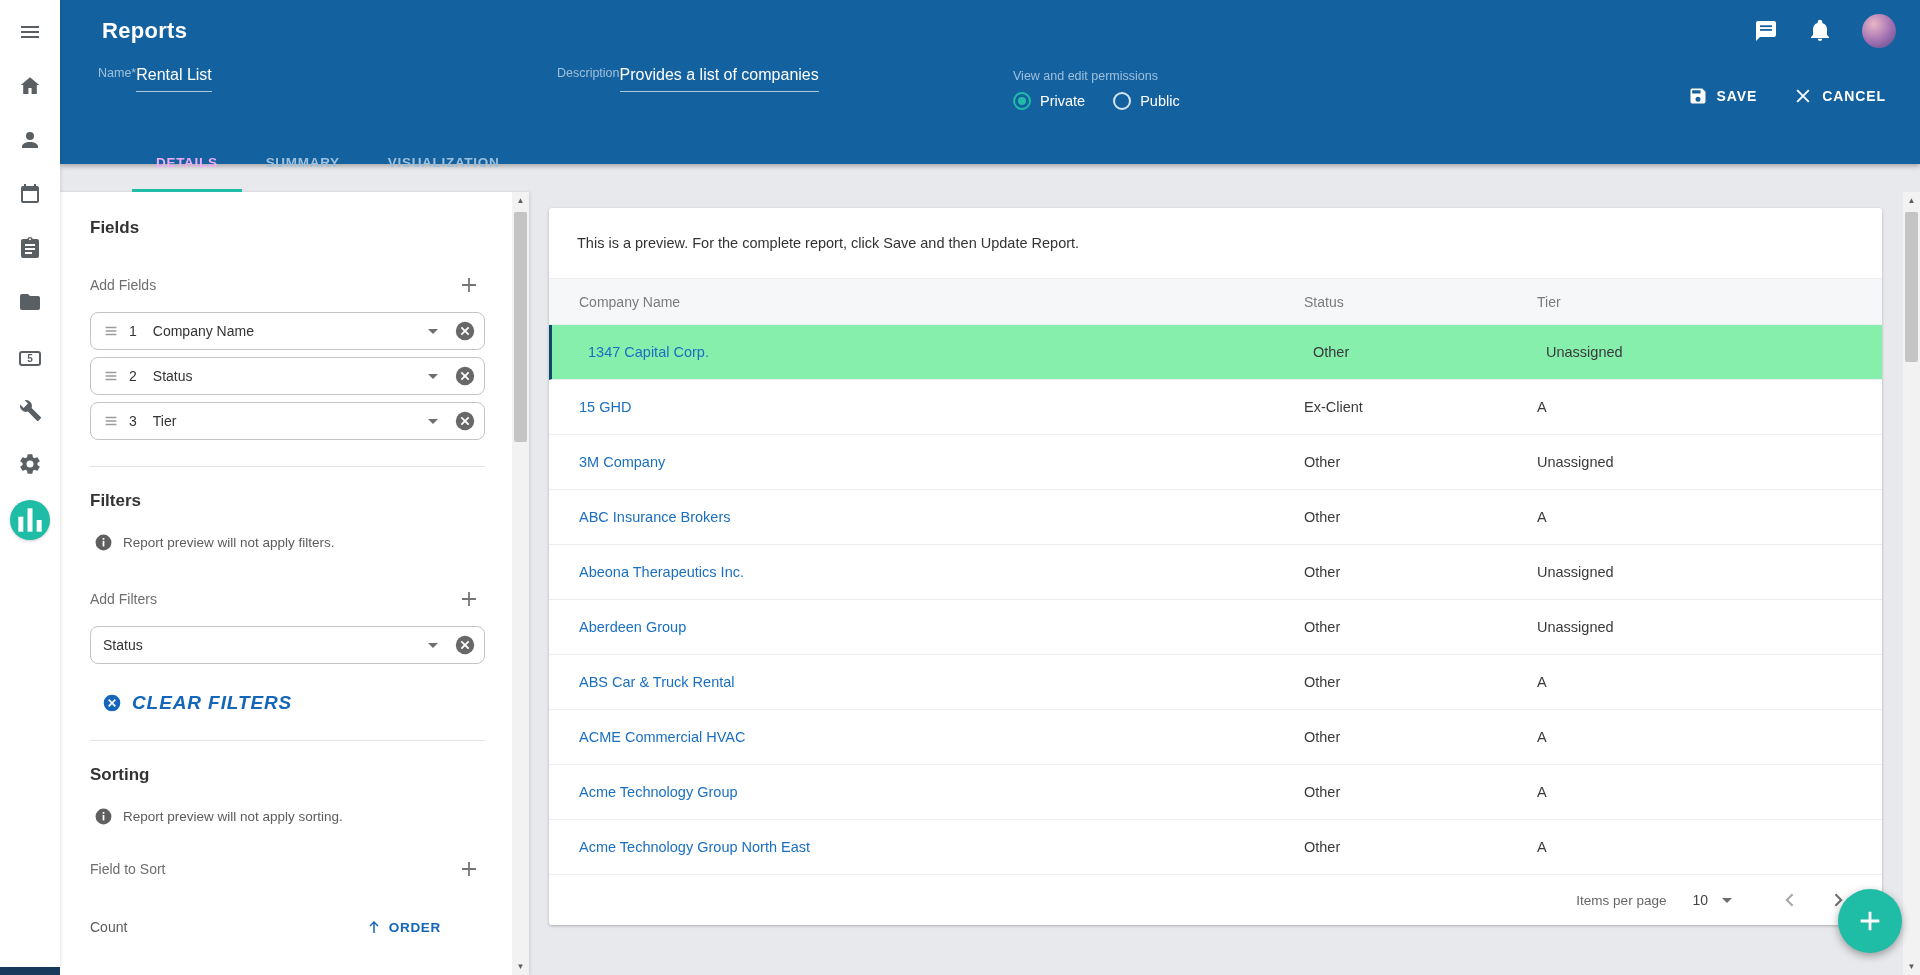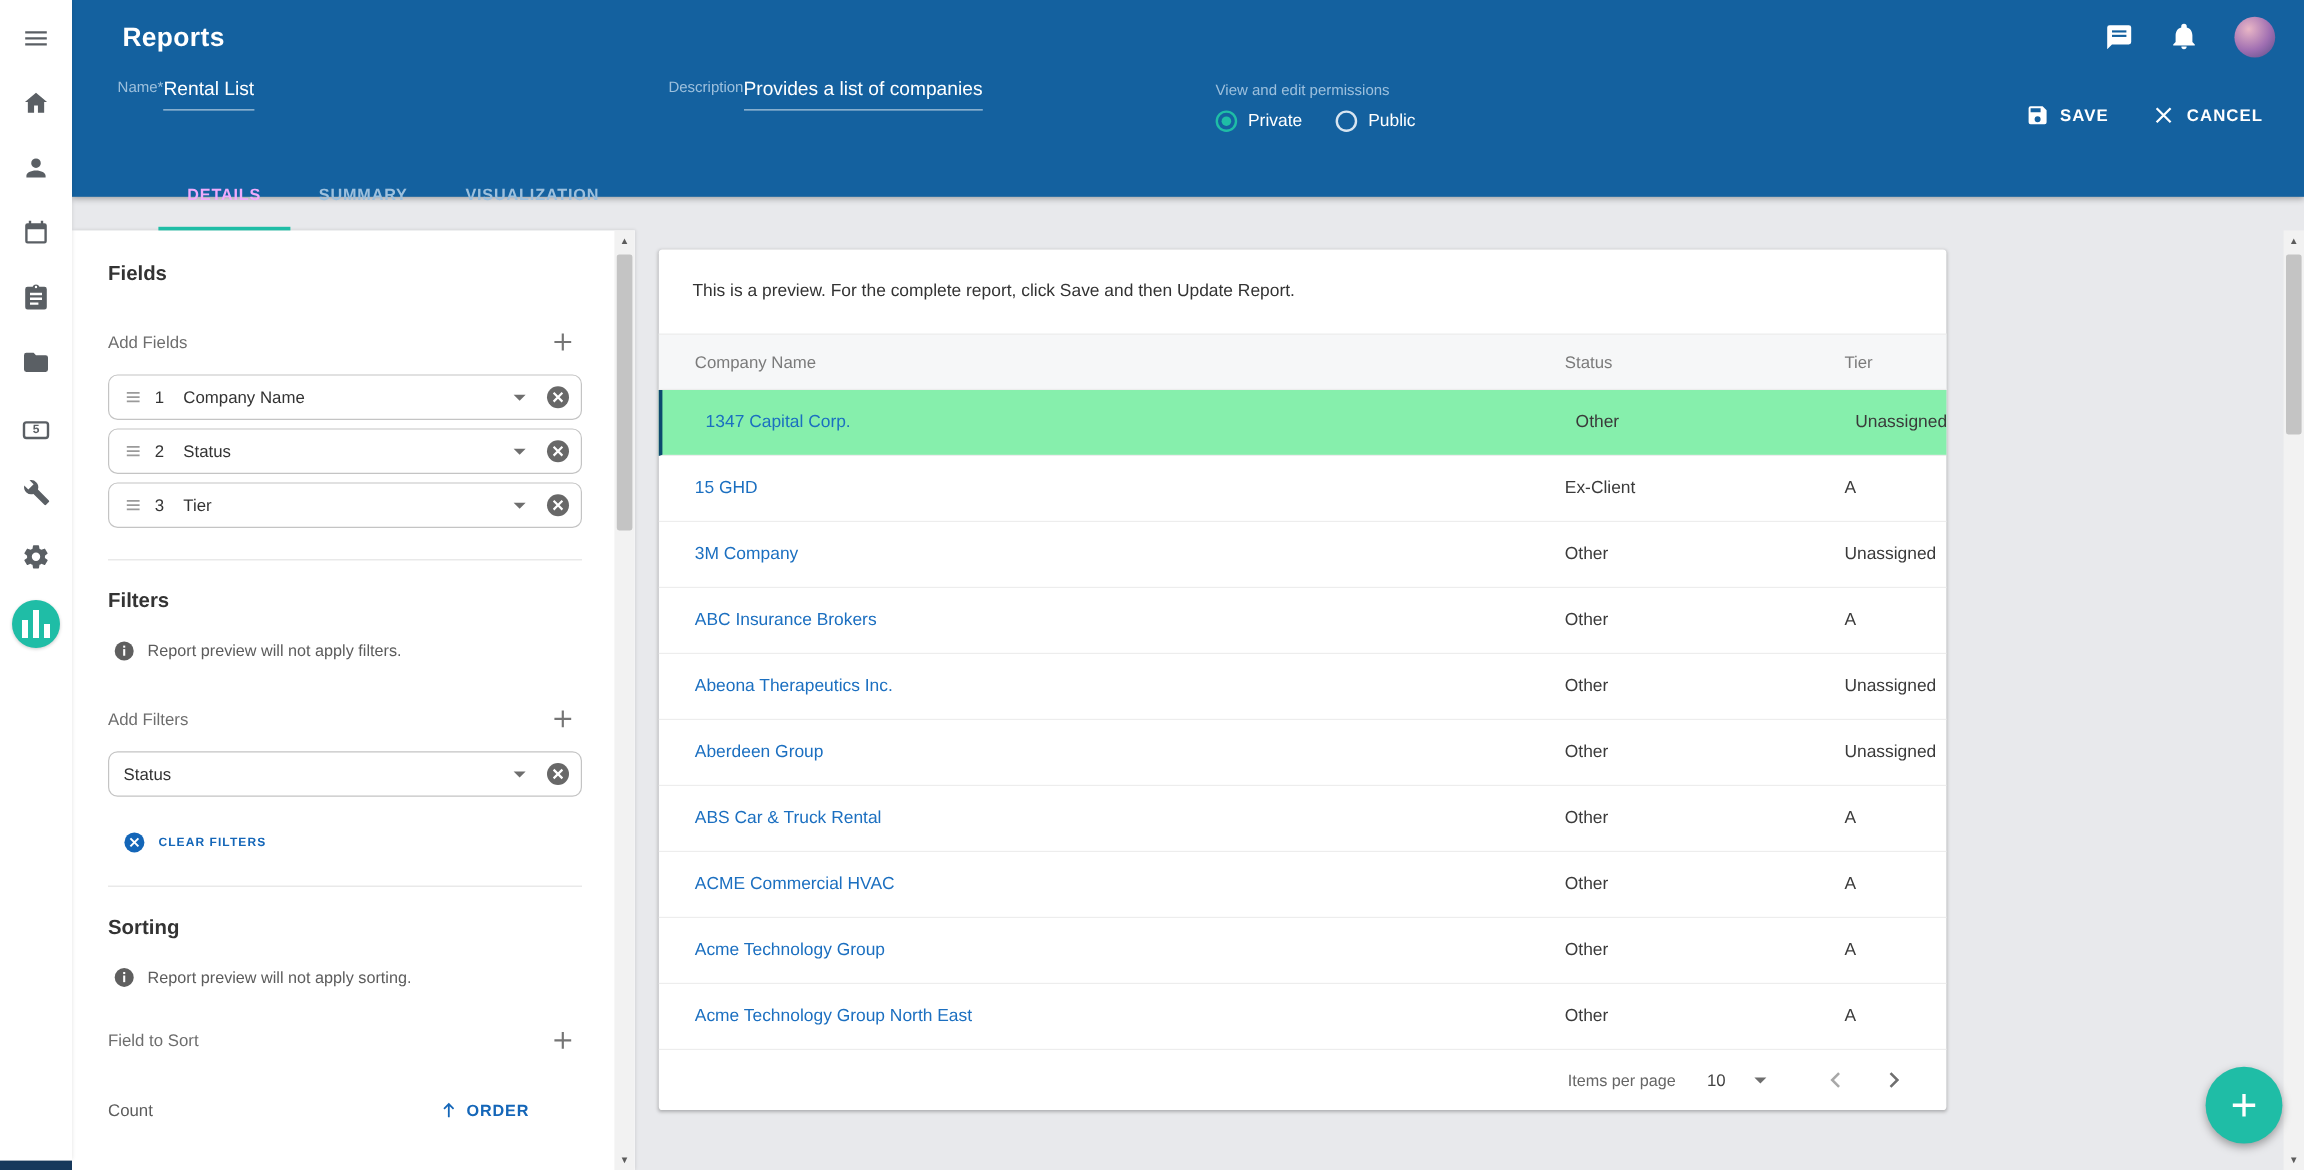--- a/index.html
+++ b/index.html
@@ -70,52 +70,52 @@
   .chip-num { font-size:14px; color:#333; margin-right:16px; }
   .chip-label { font-size:14px; color:#333; flex:1; }
   .caret { width:0; height:0; border-left:5px solid transparent; border-right:5px solid transparent;
            border-top:5px solid #6e6e6e; margin-right:16px; }
   .xbtn { background:none; border:none; cursor:pointer; width:22px; height:22px; padding:0; }
   .xbtn svg { display:block; width:22px; height:22px; }
   .divider { border:none; border-top:1px solid #e4e4e4; margin-top:26px; }
   .info-row { display:flex; align-items:center; gap:10px; margin:22px 0 0 4px; font-size:13.5px; color:#5c5c5c; }
   .info-row svg { flex:none; width:19px; height:19px; display:block; }
   .clear-btn { display:flex; align-items:center; gap:10px; background:none; border:none; cursor:pointer;
-               color:#1466b8; font-size:10px; font-weight:bold; letter-spacing:.9px; margin:28px 0 0 12px; font-family:inherit; }
+               color:#1466b8; font-size:19px; font-weight:bold; letter-spacing:.9px; margin:28px 0 0 12px; font-family:inherit;font-style:italic; }
   .clear-btn svg { display:block; width:20px; height:20px; }
   .count-row { display:flex; align-items:center; justify-content:space-between; margin-top:36px; padding:0 44px 14px 0; }
   .count-label { font-size:14px; color:#5c5c5c; }
   .order-btn { display:flex; align-items:center; gap:6px; color:#1466b8; font-weight:bold; font-size:13.5px;
                letter-spacing:.7px; background:none; border:none; cursor:pointer; font-family:inherit; }
   .order-btn svg { display:block; width:18px; height:18px; }
 
   
   .vscroll { position:absolute; top:0; bottom:0; width:17px; background:#f2f2f2; cursor:pointer; }
   .panel-scroll { right:0; }
   .page-scroll { right:0; top:192px; z-index:2; }
   .sb-arrow { position:absolute; left:0; width:17px; height:17px; display:flex; align-items:center; justify-content:center;
               font-size:8px; color:#5c5c5c; }
   .sb-arrow.up { top:0; } .sb-arrow.down { bottom:0; }
   .sb-thumb { position:absolute; left:2px; right:2px; background:#c4c4c4; border-radius:2px; }
   .panel-scroll .sb-thumb { top:20px; height:230px; }
   .page-scroll .sb-thumb { top:20px; height:150px; }
 
   
-  .card { position:absolute; left:549px; top:208px; width:1073px; background:#fff; border-radius:3px;
+  .card { position:absolute; left:549px; top:208px; width:1333px; background:#fff; border-radius:3px;
           box-shadow:0 1px 3px rgba(0,0,0,.25); z-index:1; }
   .notice { height:70px; display:flex; align-items:center; padding:0 28px; font-size:14.5px; color:#333; }
   .thead, .trow { display:grid; grid-template-columns:725px 233px 1fr; align-items:center; padding-left:30px; }
   .thead { background:#f6f7f8; border-top:1px solid #ededed; border-bottom:1px solid #ededed;
            height:47px; color:#7b7b7b; font-size:14px; }
   .trow { height:55px; border-bottom:1px solid #ededed; font-size:14.5px; color:#3a3a3a; }
   .trow.selected { background:#86efac; border-left:3px solid #0c4a6e; padding-left:36px; }
   .company-link { color:#1b6fc0; text-decoration:none; cursor:pointer; }
   .pagination { height:50px; display:flex; align-items:center; justify-content:flex-end; padding-right:28px; }
   .pp-label { font-size:13.5px; color:#666; }
-  .pp-select { display:flex; align-items:center; gap:24px; margin-left:26px; font-size:14px; color:#444; cursor:pointer;
+  .pp-select { display:flex; align-items:center; gap:14px; margin-left:26px; font-size:14px; color:#444; cursor:pointer;
                background:none; border:none; font-family:inherit; }
   .pp-caret { width:0; height:0; border-left:5px solid transparent; border-right:5px solid transparent;
               border-top:5px solid #6e6e6e; }
   .pg-btn { background:none; border:none; cursor:pointer; width:30px; height:30px; padding:0; }
   .pg-btn svg { display:block; width:26px; height:26px; margin:auto; }
   .pg-prev { margin-left:42px; }
   .pg-next { margin-left:20px; }
 
   
   .fab { position:absolute; left:1838px; top:889px; width:64px; height:64px; border-radius:50%; background:#1fbda6;

